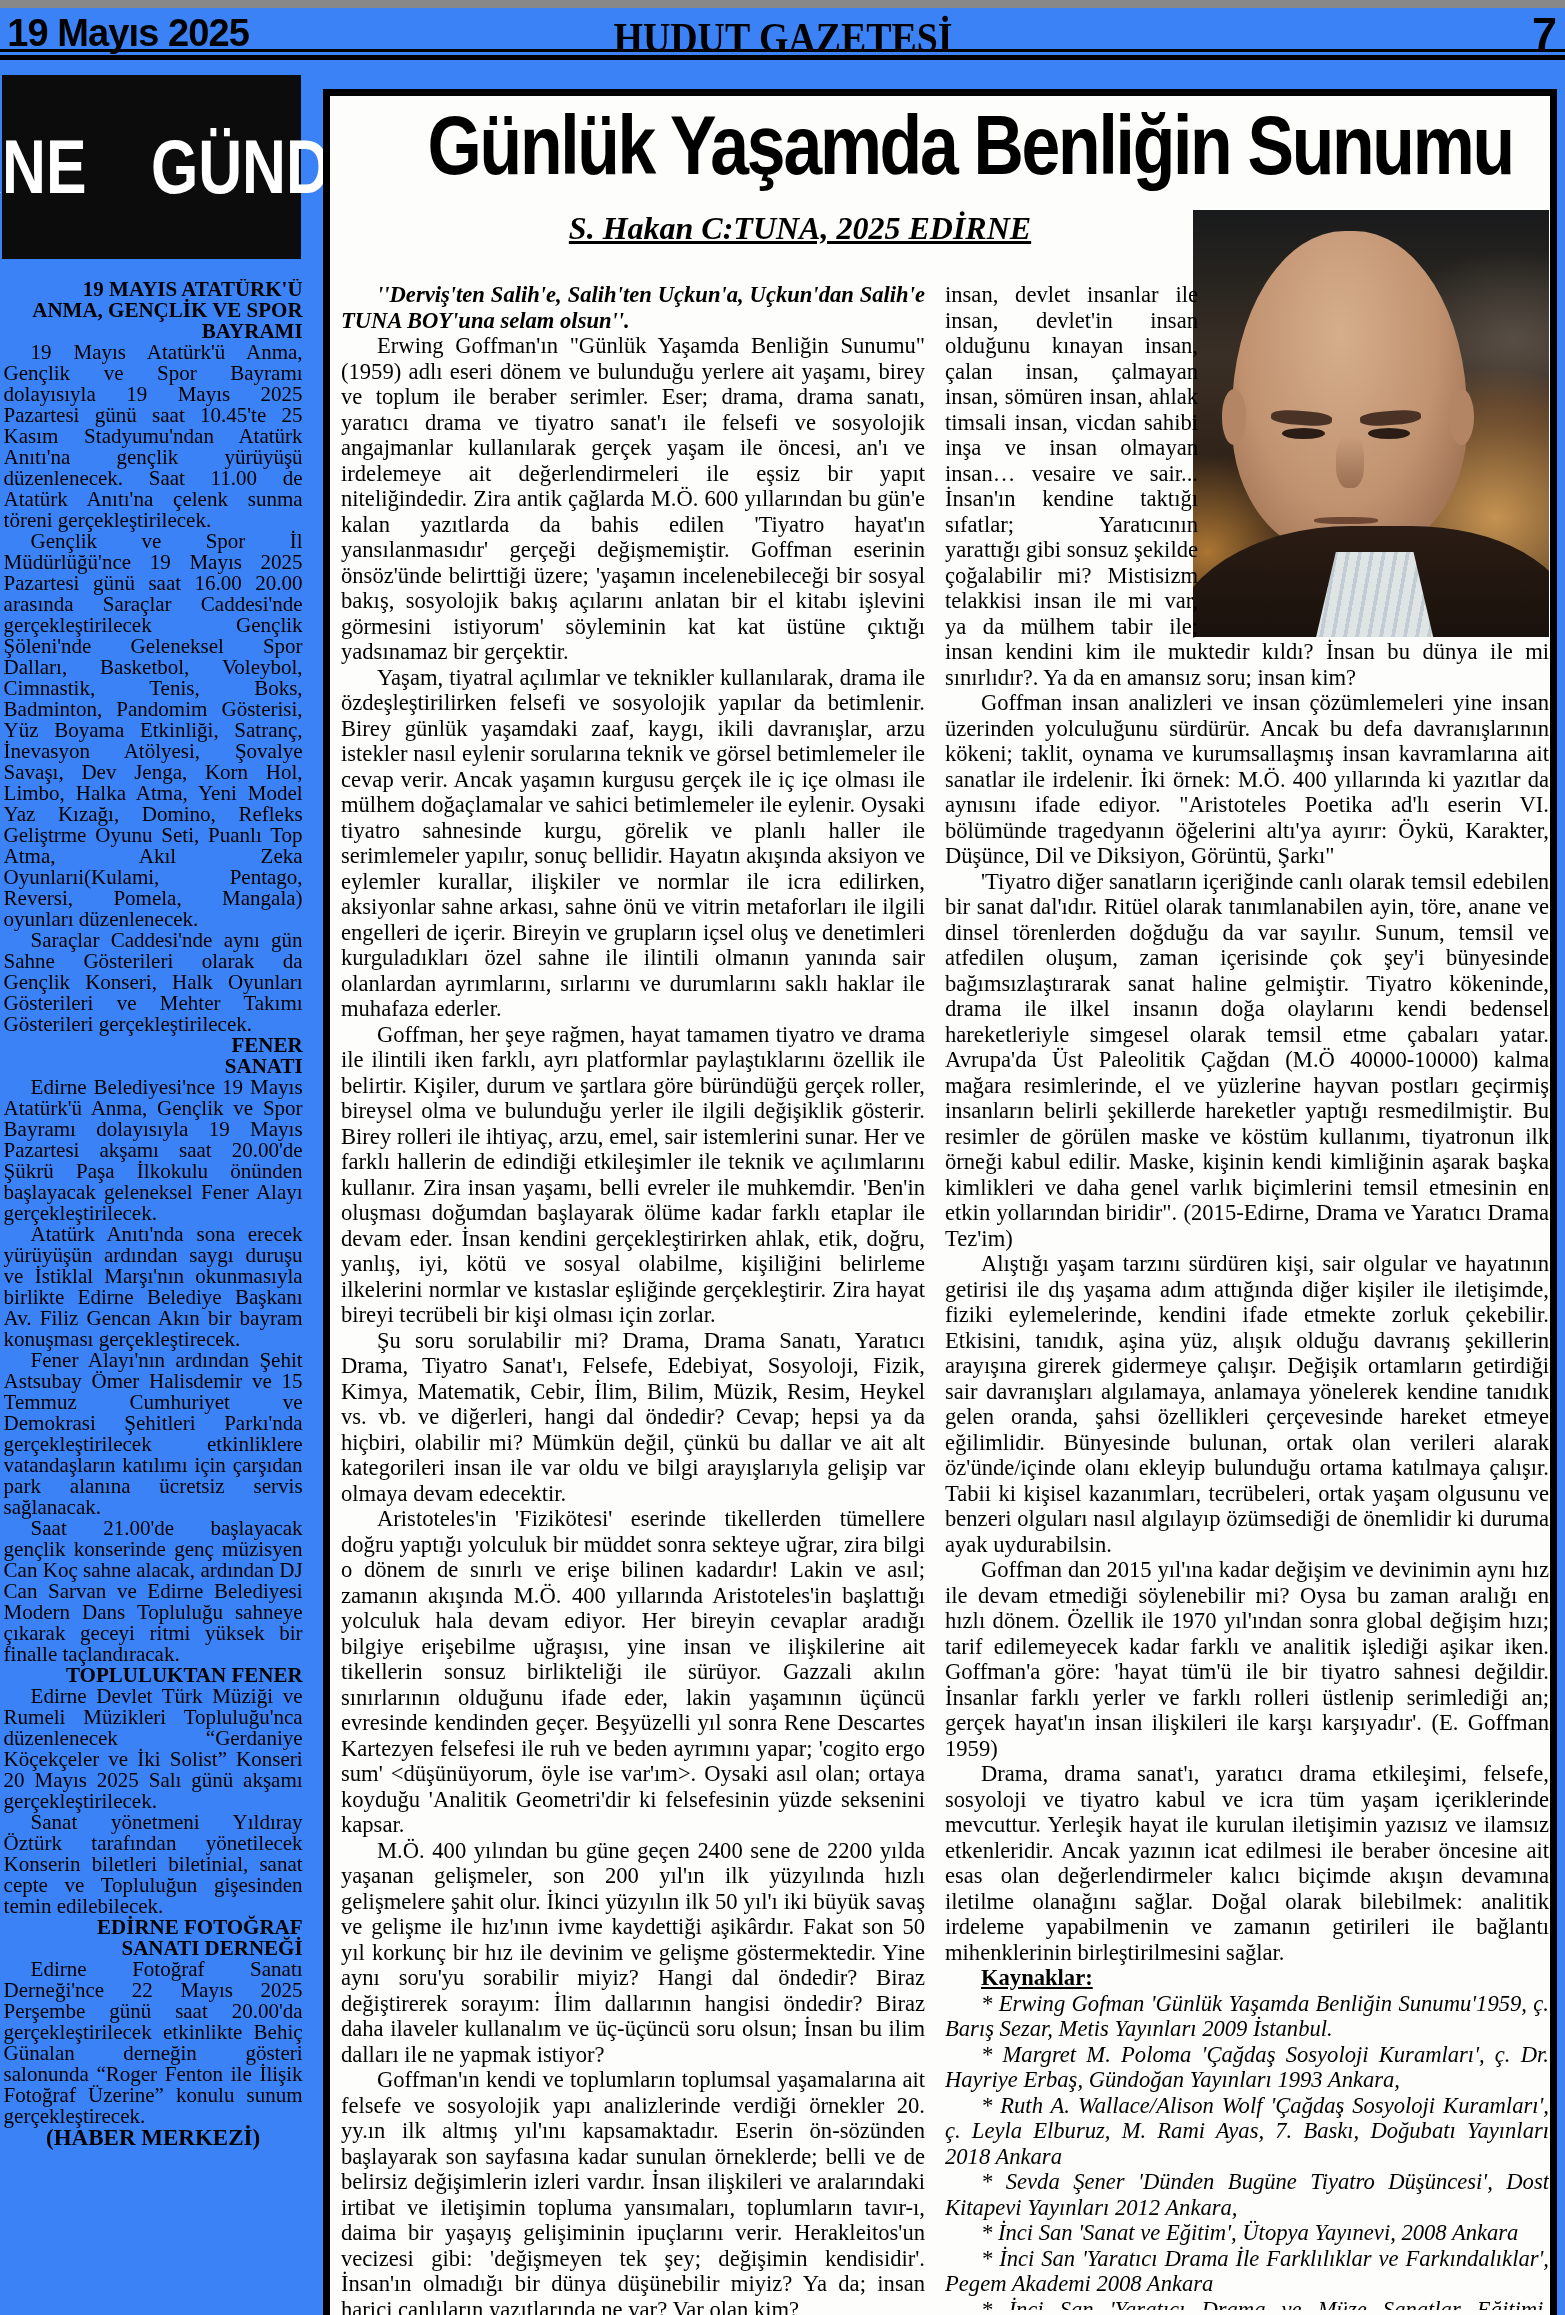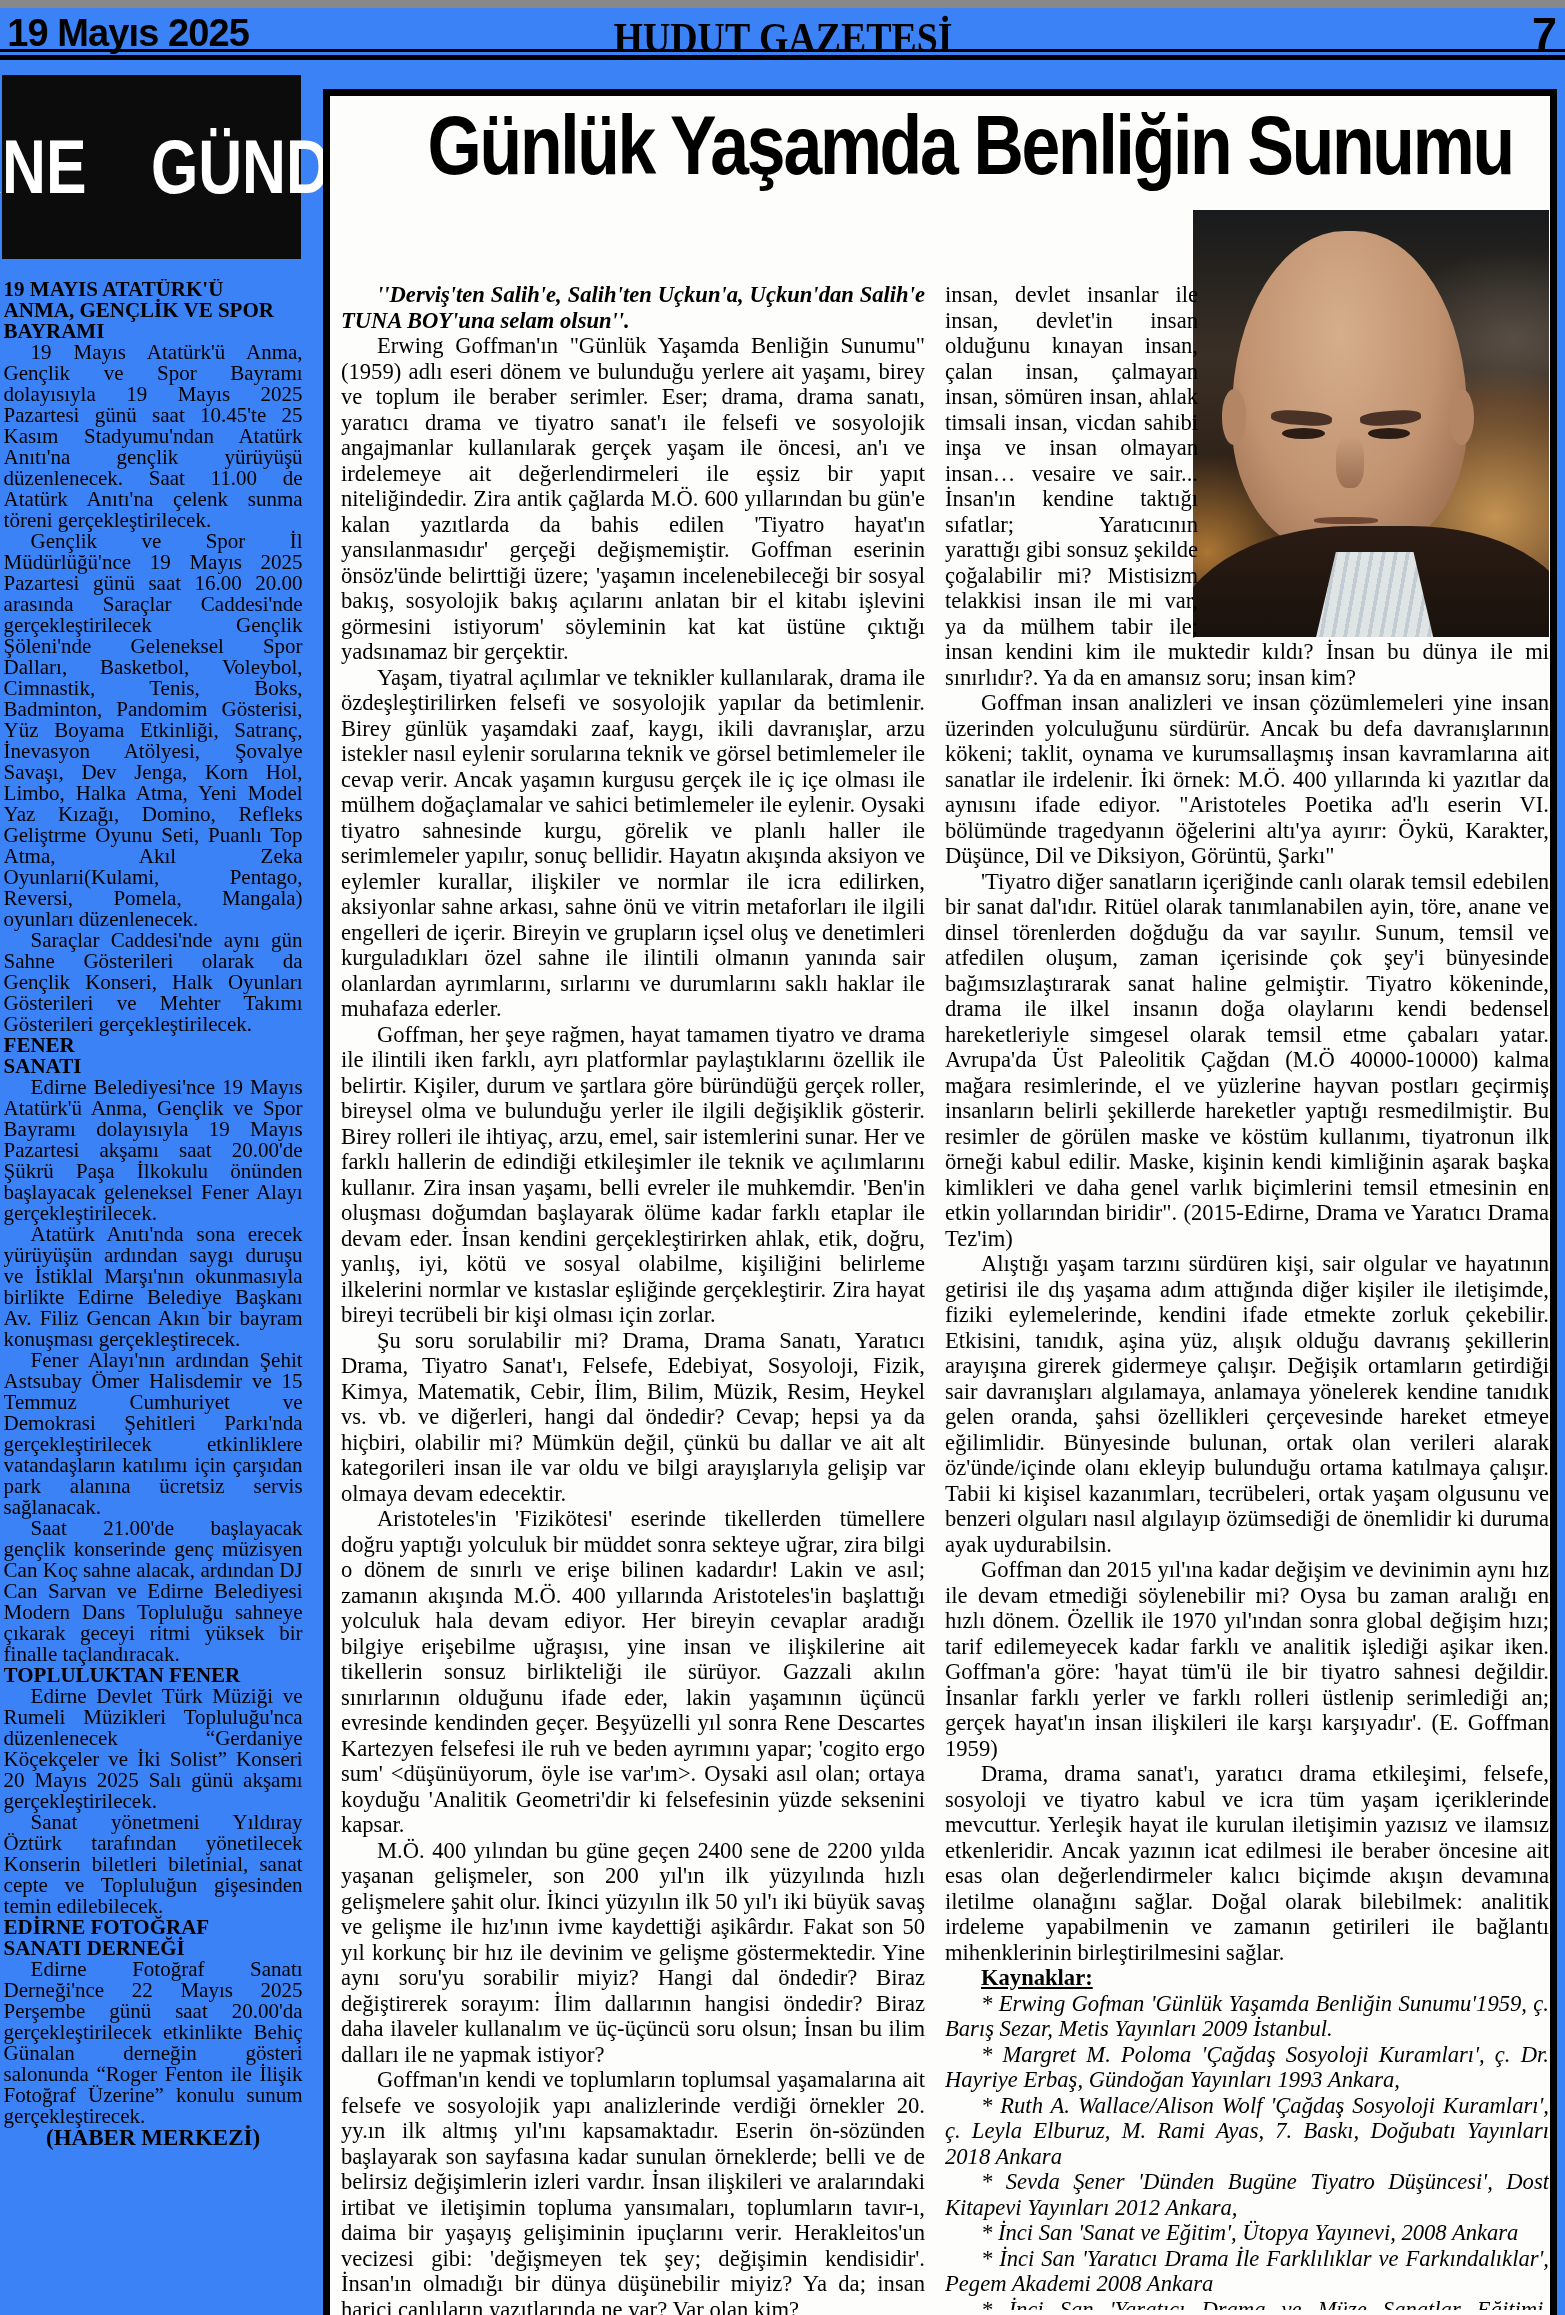--- a/index.html
+++ b/index.html
@@ -15,21 +15,21 @@
             font-weight:bold;font-size:45px;}
   .hdr-rule-thin{position:absolute;left:0;right:0;top:41px;height:2.7px;background:#000;}
   .hdr-rule-thick{position:absolute;left:0;right:0;top:47px;height:4.5px;background:#000;}
   
   .sb-box{position:absolute;left:1.8px;top:67px;width:299px;height:184px;background:#0c0c0c;
           display:flex;justify-content:center;align-items:center;}
   .sb-box .t{color:#fff;font-family:"Liberation Sans",sans-serif;font-weight:bold;
           font-size:76px;line-height:80px;transform:scaleX(.8);white-space:nowrap;}
   .sb-text{position:absolute;left:3.6px;top:271px;width:299px;height:2041px;
            font-size:21px;line-height:21px;text-align:justify;overflow:hidden;}
-  .sb-text h3{margin:0;font-size:21px;font-weight:bold;text-align:left;
+  .sb-text h3{margin:0;font-size:21px;font-weight:bold;text-align:right;
               white-space:pre-line;line-height:21px;}
   .sb-text p{margin:0;text-indent:27px;}
   .sb-credit{font-weight:bold;text-align:center;font-size:23px;text-indent:0 !important;}
   
   .main-box{position:absolute;left:323px;top:81px;width:1234px;height:2240px;
             border:7.2px solid #000;box-sizing:border-box;background:#fdfdfb;}
   .headline{position:absolute;left:0;right:0;top:1.8px;margin:0;text-align:center;
             font-family:"Liberation Sans",sans-serif;font-weight:bold;font-size:83px;
             letter-spacing:-2.7px;transform:scaleX(.84);white-space:nowrap;}
   .byline{position:absolute;left:54px;top:114px;width:832px;text-align:center;
@@ -102,20 +102,21 @@
     <p>Edirne Devlet Türk Müziği ve Rumeli Müzikleri Topluluğu'nca düzenlenecek “Gerdaniye Köçekçeler ve İki Solist” Konseri 20 Mayıs 2025 Salı günü akşamı gerçekleştirilecek.</p>
     <p>Sanat yönetmeni Yıldıray Öztürk tarafından yönetilecek Konserin biletleri biletinial, sanat cepte ve Topluluğun gişesinden temin edilebilecek.</p>
     <h3>EDİRNE FOTOĞRAF
 SANATI DERNEĞİ</h3>
     <p>Edirne Fotoğraf Sanatı Derneği'nce 22 Mayıs 2025 Perşembe günü saat 20.00'da gerçekleştirilecek etkinlikte Behiç Günalan derneğin gösteri salonunda “Roger Fenton ile İlişik Fotoğraf Üzerine” konulu sunum gerçekleştirecek.</p>
     <p class="sb-credit">(HABER MERKEZİ)</p>
   </div>
 
   <div class="main-box">
     <h1 class="headline">Günlük Yaşamda Benliğin Sunumu</h1>
+    <div class="byline">S. Hakan C:TUNA, 2025 EDİRNE</div>
 
     <div class="photo" title="portrait photo of a bald middle-aged man in dark jacket and light shirt in a crowd">
       <div class="head"></div>
       <div class="ear l"></div>
       <div class="ear r"></div>
       <div class="brow l"></div>
       <div class="brow r"></div>
       <div class="eye l"></div>
       <div class="eye r"></div>
       <div class="nose"></div>

